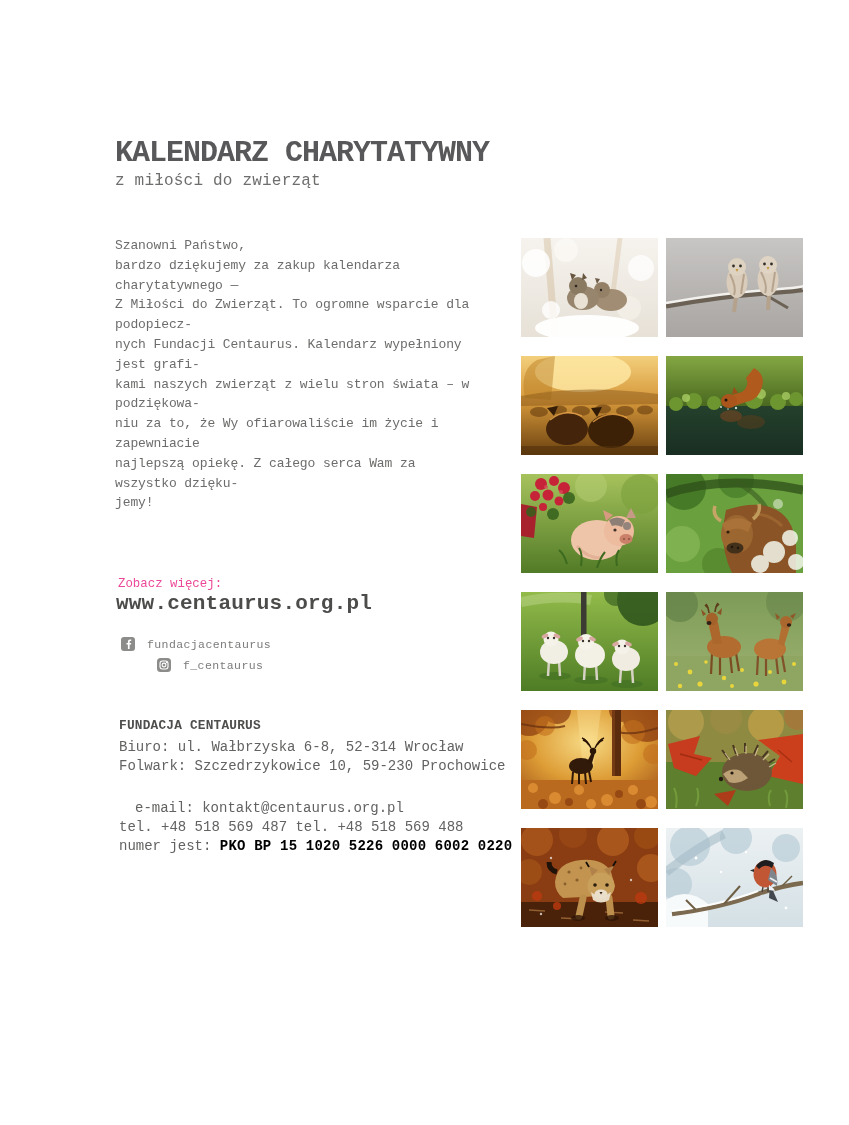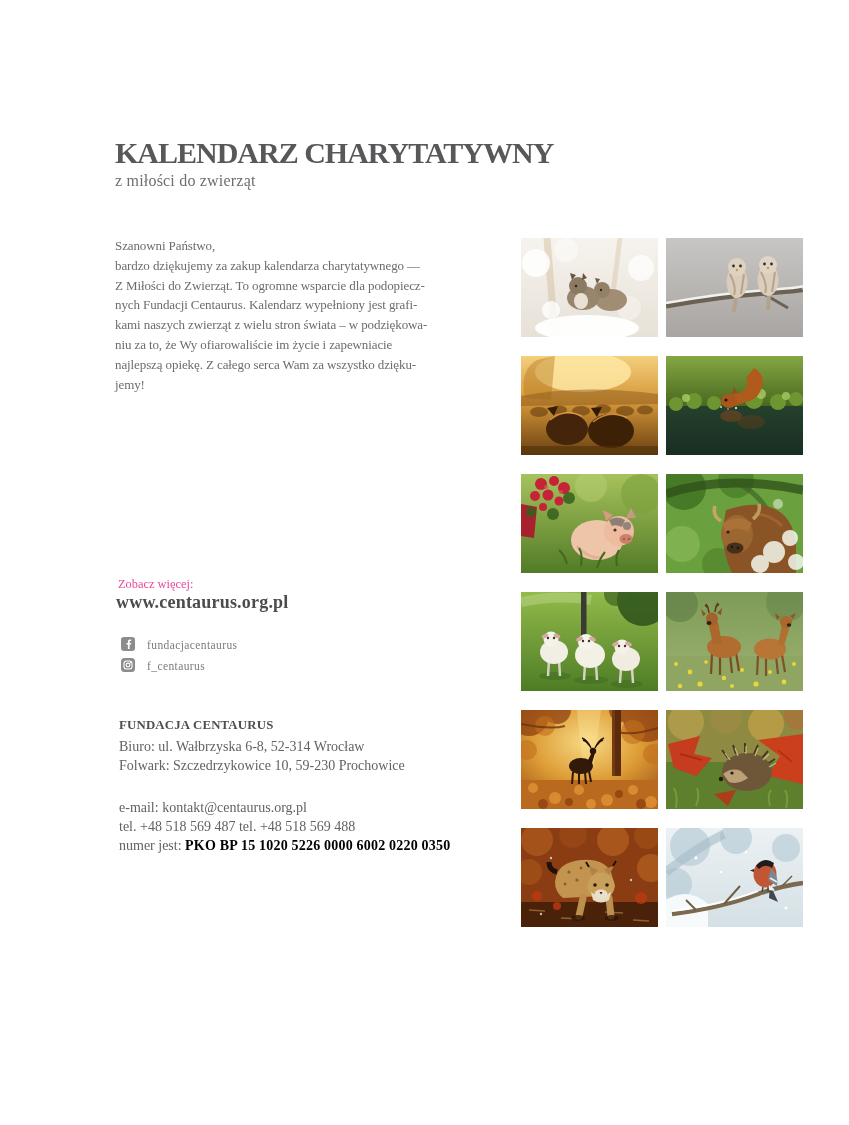--- a/index.html
+++ b/index.html
@@ -1,18 +1,18 @@
 <!DOCTYPE html>
 <html><head>
 <meta charset="utf-8">
 <style>
   html, body { margin:0; padding:0; background:#ffffff; }
   .page {
     position:relative; width:849px; height:1125px; background:#ffffff;
-    font-family:Liberation Serif, serif; overflow:hidden;
+    font-family:Liberation Mono, monospace; overflow:hidden;
   }
   .page-title {
     position:absolute; left:115px; top:116px;
     font-size:30px; font-weight:bold; letter-spacing:-1px;
     color:#58585a; white-space:nowrap;
   }
   .page-subtitle {
     position:absolute; left:115px; top:172px;
     font-size:16px; color:#6e6e6d; letter-spacing:0.2px;
   }
@@ -23,35 +23,35 @@
   }
   .p1 { top:236px; }
   .p2 { top:400px; }
   .signoff { top:471px; }
   .see-more-label {
     position:absolute; left:118px; top:577px;
     font-size:12.4px; color:#ec4899;
   }
   .website-url {
     position:absolute; left:116px; top:592px;
-    font-size:18px; font-weight:bold; color:#4c4c4b; letter-spacing:0.2px;
+    font-size:21px; font-weight:bold; color:#4c4c4b; letter-spacing:0.2px;
     text-decoration:none; cursor:pointer;
   }
   .social-row { position:absolute; left:121px; height:14px; display:flex; align-items:flex-end; cursor:pointer; }
   .social-row.fb { top:637px; }
-  .social-row.ig { top:658px; }
+  .social-row.ig { top:658px;margin-left:36px; }
   .social-icon { width:14px; height:14px; flex:0 0 14px; }
   .social-handle {
     margin-left:12px; font-size:11.5px; color:#7b7b7a; letter-spacing:0.4px;
   }
   .contact-line { position:absolute; left:119px; font-size:14px; color:#626261; white-space:nowrap; }
   .contact-name { top:718px; font-weight:bold; font-size:12.8px; color:#4e4e4d; letter-spacing:0.2px; }
   .contact-office  { top:739px; }
   .contact-folwark { top:758px; }
-  .contact-email   { top:800px; }
+  .contact-email   { top:800px;margin-left:16px; }
   .contact-phones  { top:819px; }
   .contact-account { top:838px; }
   .account-number { font-weight:bold; color:#000000; letter-spacing:0.2px; }
   .photo-grid {
     position:absolute; left:521px; top:238px;
     display:grid; grid-template-columns:137px 137px; grid-auto-rows:99px;
     column-gap:8px; row-gap:19px;
   }
   .photo { width:137px; height:99px; overflow:hidden; }
   .photo svg { display:block; }

